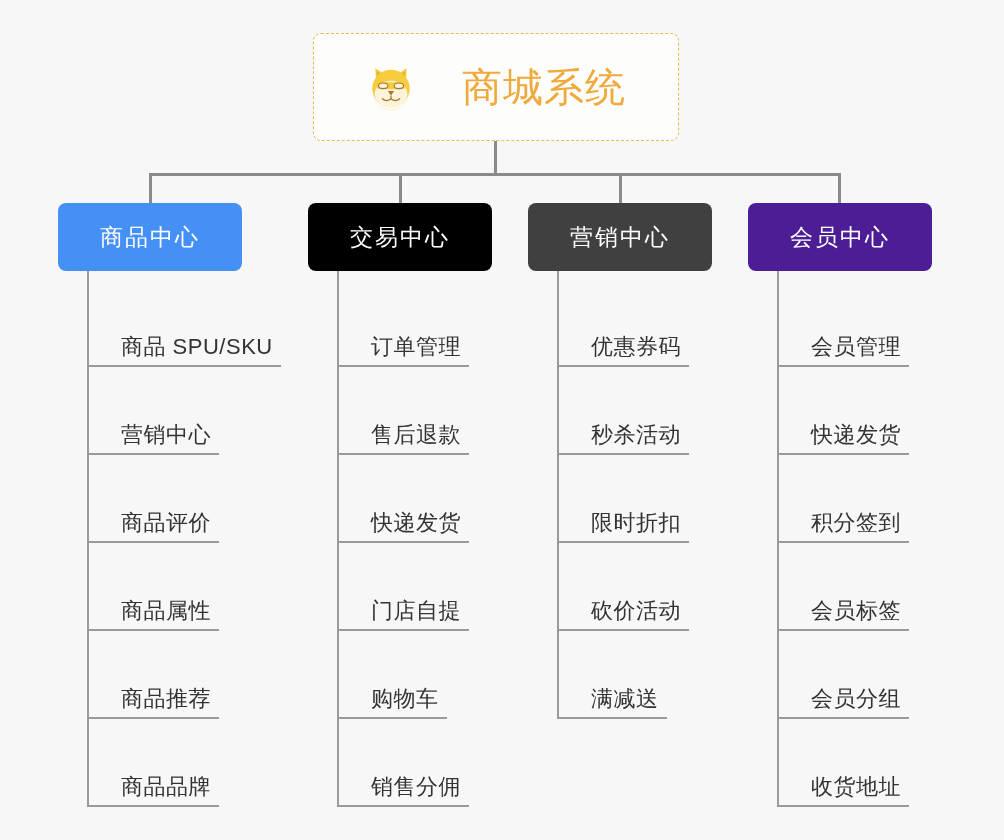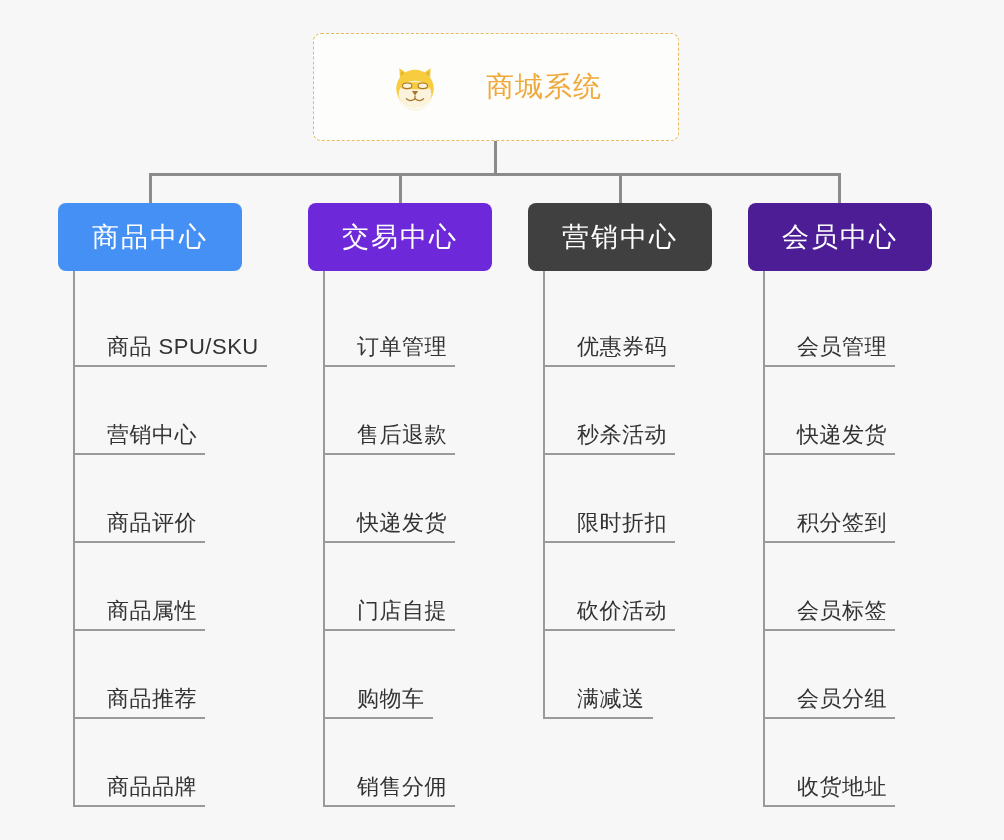--- a/index.html
+++ b/index.html
@@ -26,21 +26,21 @@
     box-sizing: border-box;
     background: #fdfdfb;
     border: 1px dashed #e8b85c;
     border-radius: 8px;
     display: flex;
     align-items: center;
     justify-content: center;
     gap: 16px;
   }
   #root-node .root-title {
-    font-size: 28px;
+    font-size: 40px;
     color: #efa93c;
     letter-spacing: 1px;
     line-height: 1;
     white-space: nowrap;
     margin-left: 30px;
   }
   .dog-emoji {
     width: 50px;
     height: 50px;
     flex: 0 0 50px;
@@ -71,30 +71,30 @@
     height: 68px;
     border-radius: 8px;
     display: flex;
     align-items: center;
     justify-content: center;
     box-sizing: border-box;
   }
   #col-1 .cat-box, #col-2 .cat-box { width: 184px; }
   .cat-label {
     color: #ffffff;
-    font-size: 27px;
+    font-size: 23px;
     letter-spacing: 2px;
     line-height: 1;
     white-space: nowrap;
   }
 
   
   .leaf-list {
     margin-top: 0;
-    margin-left: 15px;
+    margin-left: 29px;
     border-left: 2px solid #9a9a9a;
     padding-top: 8px;
   }
   .leaf-item {
     height: 88px;
     box-sizing: border-box;
     display: flex;
     align-items: flex-end;
     position: relative;
   }
@@ -165,21 +165,21 @@
     <div class="leaf-item">
         <span class="leaf-underline"><span class="leaf-label">商品推荐</span></span>
       </div>
     <div class="leaf-item">
         <span class="leaf-underline"><span class="leaf-label">商品品牌</span></span>
       </div>
   </div>
 </div>
 
 <div class="column" id="col-1">
-  <div class="cat-box" style="background:#6d28d9;">
+  <div class="cat-box" style="background:#000000;">
     <span class="cat-label">交易中心</span>
   </div>
   <div class="leaf-list">
     <div class="leaf-item">
         <span class="leaf-underline"><span class="leaf-label">订单管理</span></span>
       </div>
     <div class="leaf-item">
         <span class="leaf-underline"><span class="leaf-label">售后退款</span></span>
       </div>
     <div class="leaf-item">

